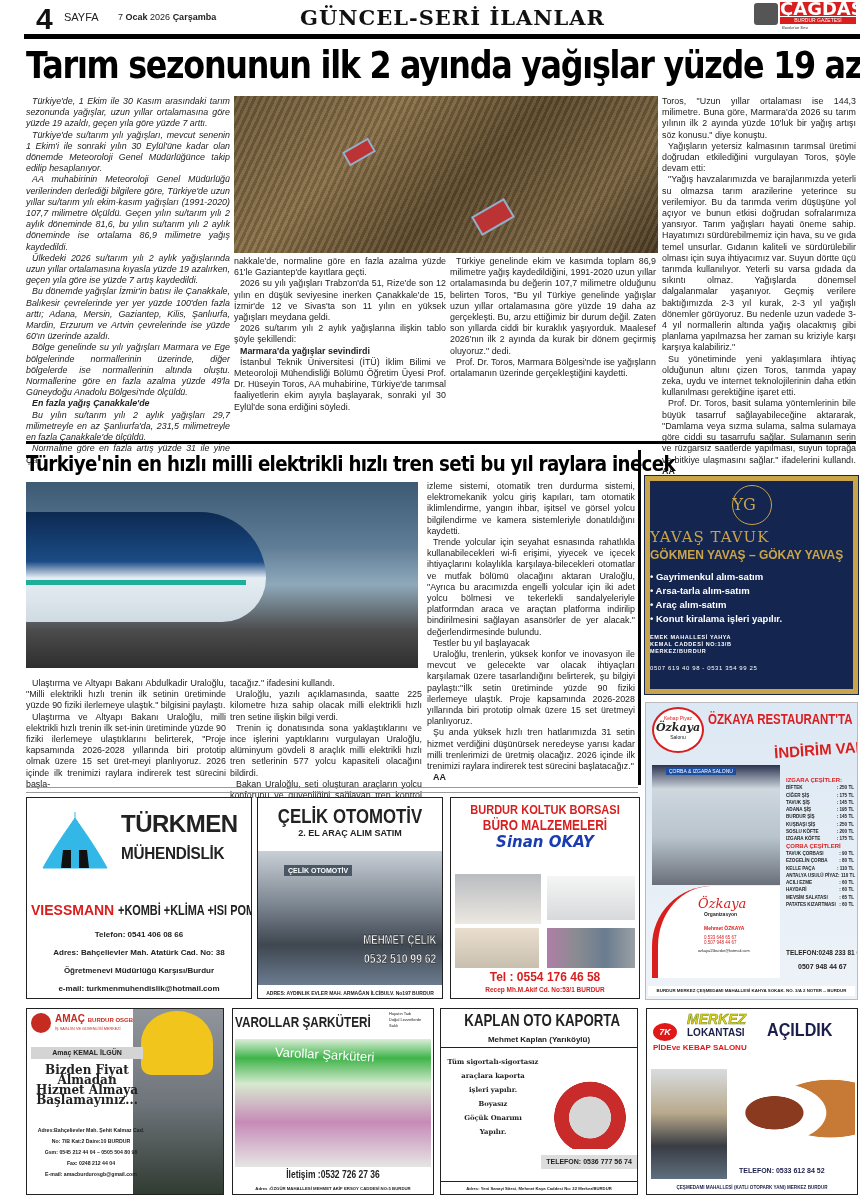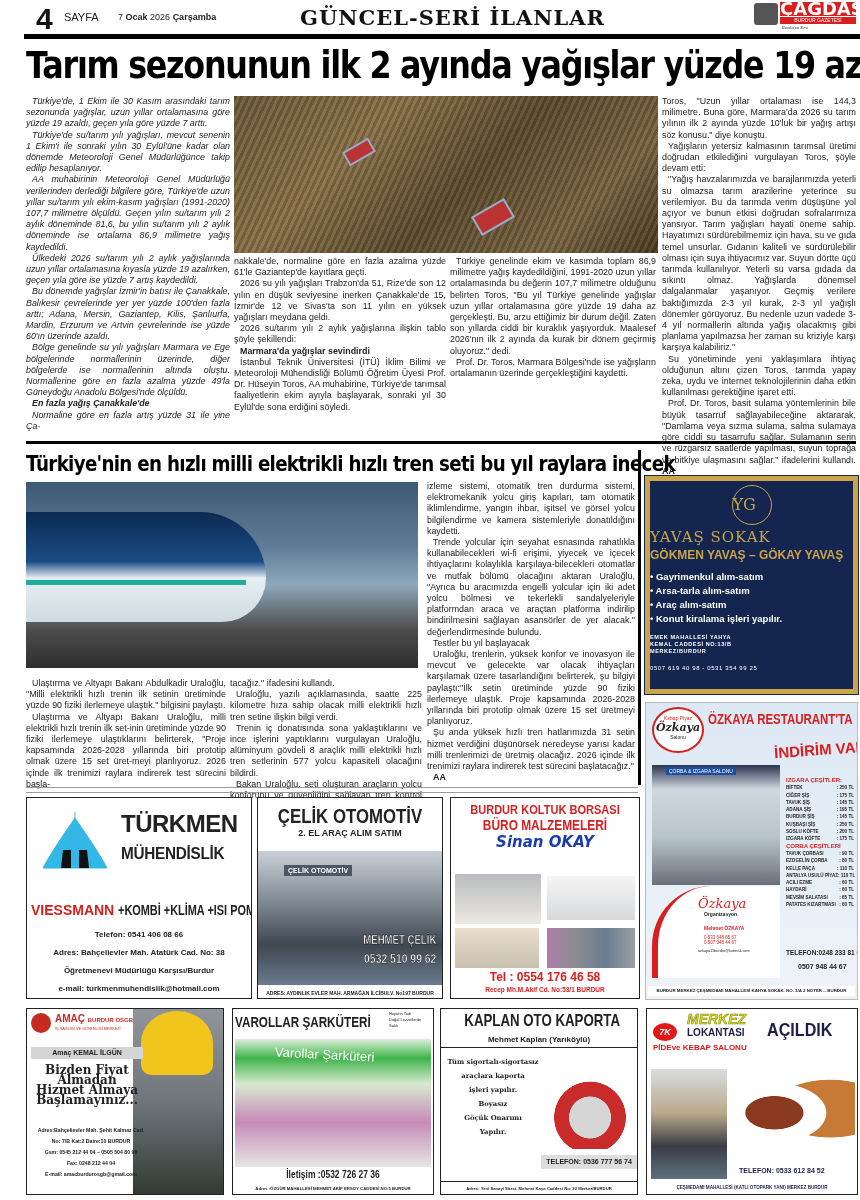--- a/index.html
+++ b/index.html
@@ -54,20 +54,21 @@
 <div class="abs headline">Tarım sezonunun ilk 2 ayında yağışlar yüzde 19 azaldı</div>
 
 <div class="abs col" style="left:26px;top:96px;width:204px;font-style:italic;">
   <p>Türkiye'de, 1 Ekim ile 30 Kasım arasındaki tarım sezonunda yağışlar, uzun yıllar ortalamasına göre yüzde 19 azaldı, geçen yıla göre yüzde 7 arttı.</p>
   <p>Türkiye'de su/tarım yılı yağışları, mevcut senenin 1 Ekim'i ile sonraki yılın 30 Eylül'üne kadar olan dönemde Meteoroloji Genel Müdürlüğünce takip edilip hesaplanıyor.</p>
   <p>AA muhabirinin Meteoroloji Genel Müdürlüğü verilerinden derlediği bilgilere göre, Türkiye'de uzun yıllar su/tarım yılı ekim-kasım yağışları (1991-2020) 107,7 milimetre ölçüldü. Geçen yılın su/tarım yılı 2 aylık döneminde 81,6, bu yılın su/tarım yılı 2 aylık döneminde ise ortalama 86,9 milimetre yağış kaydedildi.</p>
   <p>Ülkedeki 2026 su/tarım yılı 2 aylık yağışlarında uzun yıllar ortalamasına kıyasla yüzde 19 azalırken, geçen yıla göre ise yüzde 7 artış kaydedildi.</p>
   <p>Bu dönemde yağışlar İzmir'in batısı ile Çanakkale, Balıkesir çevrelerinde yer yer yüzde 100'den fazla arttı; Adana, Mersin, Gaziantep, Kilis, Şanlıurfa, Mardin, Erzurum ve Artvin çevrelerinde ise yüzde 60'ın üzerinde azaldı.</p>
   <p>Bölge genelinde su yılı yağışları Marmara ve Ege bölgelerinde normallerinin üzerinde, diğer bölgelerde ise normallerinin altında oluştu. Normallerine göre en fazla azalma yüzde 49'la Güneydoğu Anadolu Bölgesi'nde ölçüldü.</p>
   <p class="h">En fazla yağış Çanakkale'de</p>
+  <p>Bu yılın su/tarım yılı 2 aylık yağışları 29,7 milimetreyle en az Şanlıurfa'da, 231,5 milimetreyle en fazla Çanakkale'de ölçüldü.</p>
   <p>Normaline göre en fazla artış yüzde 31 ile yine Ça-</p>
 </div>
 
 <div class="abs photo1">
   <div class="stripes"></div>
   <div class="truck" style="left:110px;top:48px"></div>
   <div class="truck" style="left:240px;top:110px;width:38px;height:22px"></div>
 </div>
 
 <div class="abs col" style="left:234px;top:256px;width:212px;">
@@ -115,21 +116,21 @@
   <p>Testler bu yıl başlayacak</p>
   <p>Uraloğlu, trenlerin, yüksek konfor ve inovasyon ile mevcut ve gelecekte var olacak ihtiyaçları karşılamak üzere tasarlandığını belirterek, şu bilgiyi paylaştı:"İlk setin üretiminde yüzde 90 fiziki ilerlemeye ulaştık. Proje kapsamında 2026-2028 yıllarında biri prototip olmak üzere 15 set üretmeyi planlıyoruz.</p>
   <p>Şu anda yüksek hızlı tren hatlarımızda 31 setin hizmet verdiğini düşünürsek neredeyse yarısı kadar milli trenlerimizi de üretmiş olacağız. 2026 içinde ilk trenimizi raylara indirerek test sürecini başlatacağız."</p>
   <p class="h">AA</p>
 </div>
 <div class="abs vline" style="left:638px;top:450px;height:335px;"></div>
 <div class="abs" style="left:26px;top:787px;width:612px;height:1px;background:#999"></div>
 
 <div class="abs" style="left:645px;top:476px;width:213px;height:218px;background:#14254f;border:5px solid #c9a449;outline:1px solid #14254f;color:#fff;text-align:left">
   <div style="margin:4px auto 0;width:40px;height:40px;border:1.5px solid #c9a449;border-radius:50%;color:#c9a449;font-family:'DejaVu Serif',serif;font-size:16px;line-height:38px">YG</div>
-  <div style="font-family:'DejaVu Serif',serif;font-size:15px;color:#c9a449;margin-top:3px;letter-spacing:1px">YAVAŞ SOKAK</div>
+  <div style="font-family:'DejaVu Serif',serif;font-size:15px;color:#c9a449;margin-top:3px;letter-spacing:1px">YAVAŞ TAVUK</div>
   <div style="font-size:12px;font-weight:bold;color:#c9a449;margin-top:2px">GÖKMEN YAVAŞ – GÖKAY YAVAŞ</div>
   <div style="margin-top:8px;font-size:9.5px;font-weight:bold;line-height:14px">
     <div>• Gayrimenkul alım-satım</div>
     <div>• Arsa-tarla alım-satım</div>
     <div>• Araç alım-satım</div>
     <div>• Konut kiralama işleri yapılır.</div>
   </div>
   <div style="margin-top:8px;font-size:5.5px;font-weight:bold;line-height:7px;letter-spacing:.6px">
     <div>EMEK MAHALLESİ YAHYA</div>
     <div>KEMAL CADDESİ NO:13/B</div>

